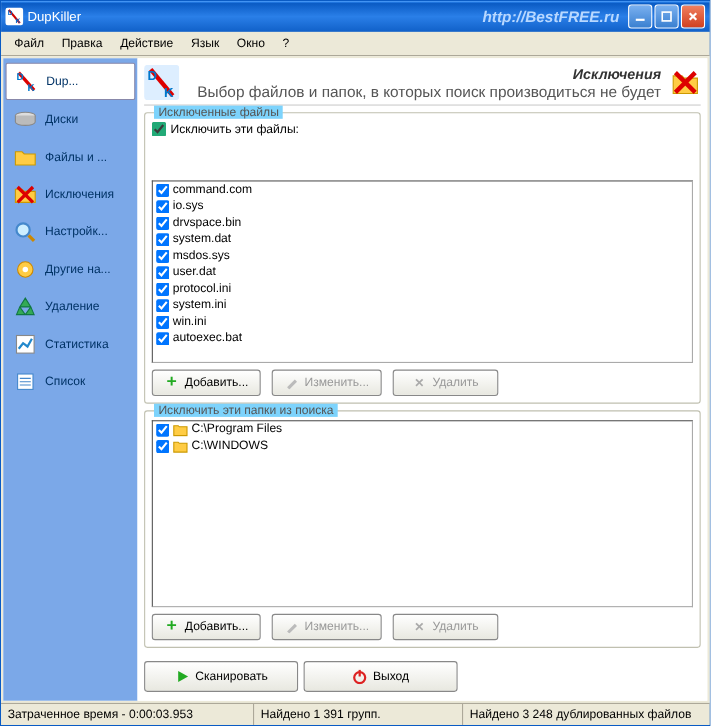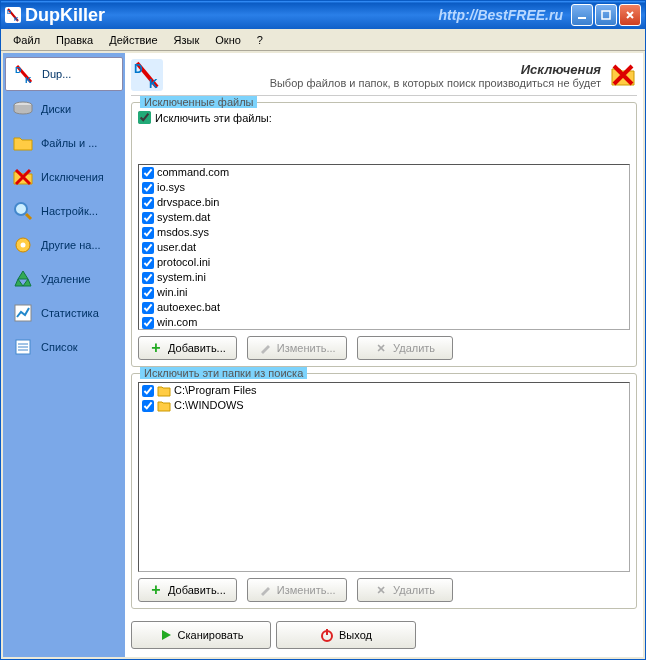--- a/index.html
+++ b/index.html
@@ -2,21 +2,21 @@
 <html><head>
 <meta charset="utf-8">
 <style>
 * { box-sizing: border-box; margin: 0; padding: 0; }
 body { font-family: Tahoma, sans-serif; font-size: 11px; background: #fff; width: 646px; height: 660px; overflow: hidden; }
 
 .window { width: 646px; height: 660px; border: 1px solid #0a5bc4; background: #ece9d8; display: flex; flex-direction: column; }
 
 .titlebar { height: 28px; background: linear-gradient(to bottom, #3a95ff 0%, #0a5bc4 8%, #2a7fe8 50%, #1060c8 100%); display: flex; align-items: center; padding: 0 4px; color: #fff; }
 .titlebar-icon { width: 16px; height: 16px; margin-right: 4px; background: #fff; border-radius: 2px; display: flex; align-items: center; justify-content: center; font-size: 10px; color: #c00; font-weight: bold; }
-.titlebar-title { font-weight: bold; font-size: 18px; flex: 0 0 auto; }
+.titlebar-title { font-weight: normal; font-size: 12px; flex: 0 0 auto; }
 .titlebar-url { flex: 1; text-align: right; font-size: 14px; font-weight: bold; font-style: italic; color: #b8d8ff; padding-right: 8px; }
 .titlebar-btns { display: flex; gap: 2px; }
 .titlebar-btn { width: 22px; height: 22px; background: linear-gradient(to bottom, #7ab0f0, #3a80d0); border: 1px solid #fff; border-radius: 3px; display: flex; align-items: center; justify-content: center; color: #fff; font-weight: bold; cursor: pointer; }
 .titlebar-btn.close { background: linear-gradient(to bottom, #f08060, #d04020); }
 
 .menubar { height: 22px; background: #ece9d8; border-bottom: 1px solid #aca899; display: flex; align-items: center; padding: 0 4px; }
 .menu-item { padding: 2px 8px; cursor: pointer; }
 
 .body-area { flex: 1; display: flex; background: #fff; border: 2px solid #ece9d8; }
 
@@ -25,21 +25,21 @@
 .side-item.selected { background: #fff; border: 1px solid #88a; }
 .side-icon { width: 24px; height: 24px; display: flex; align-items: center; justify-content: center; flex-shrink: 0; }
 .side-label { white-space: nowrap; overflow: hidden; text-overflow: ellipsis; }
 
 .content { flex: 1; background: #fff; padding: 6px; display: flex; flex-direction: column; gap: 6px; overflow: hidden; }
 
 .header-row { display: flex; align-items: center; gap: 8px; border-bottom: 1px solid #ccc; padding-bottom: 4px; }
 .header-icon { width: 32px; height: 32px; }
 .header-text { flex: 1; text-align: right; }
 .header-title { font-weight: bold; font-style: italic; font-size: 13px; color: #333; }
-.header-sub { font-size: 11px; color: #555; }
+.header-sub { font-size: 14px; color: #555; }
 .header-close { width: 28px; height: 28px; }
 
 .group { border: 1px solid #c0c0b0; border-radius: 3px; padding: 8px 6px 6px; position: relative; background: #fff; }
 .group-title { position: absolute; top: -7px; left: 8px; background: #7dd3fc; padding: 0 4px; font-size: 11px; color: #555; }
 .group.files { flex: 0 0 auto; }
 .group.folders { flex: 1; display: flex; flex-direction: column; }
 
 .check-header { display: flex; align-items: center; gap: 4px; margin-bottom: 4px; }
 .check-header input { accent-color: #2a7; }
 
@@ -257,24 +257,20 @@
               <input type="checkbox" checked="" style="">
               <span>system.ini</span>
             </div>
             <div class="list-row">
               <input type="checkbox" checked="" style="">
               <span>win.ini</span>
             </div>
             <div class="list-row">
               <input type="checkbox" checked="" style="">
               <span>autoexec.bat</span>
-            </div>
-            <div class="list-row">
-              <input type="checkbox" checked="" style="">
-              <span>win.com</span>
             </div>
           </div>
         <div class="btn-row">
           <div class="btn">
               <span class="btn-icon" style="color:#2a2;font-size:16px">+</span>
               <span>Добавить...</span>
             </div>
           <div class="btn disabled">
               <span class="btn-icon">
                 <svg width="12" height="12">
@@ -344,14 +340,19 @@
                 <rect x="6" y="1" width="2" height="6" fill="#d22"></rect>
               </svg>
             </span>
             <span>Выход</span>
           </div>
       </div>
 
     </div>
   </div>
 
+  <div class="statusbar">
+    <div class="status-cell">Затраченное время - 0:00:03.953</div>
+    <div class="status-cell">Найдено 1 391 групп.</div>
+    <div class="status-cell">Найдено 3 248 дублированных файлов</div>
+  </div>
 
 </div>
 
 </body></html>

